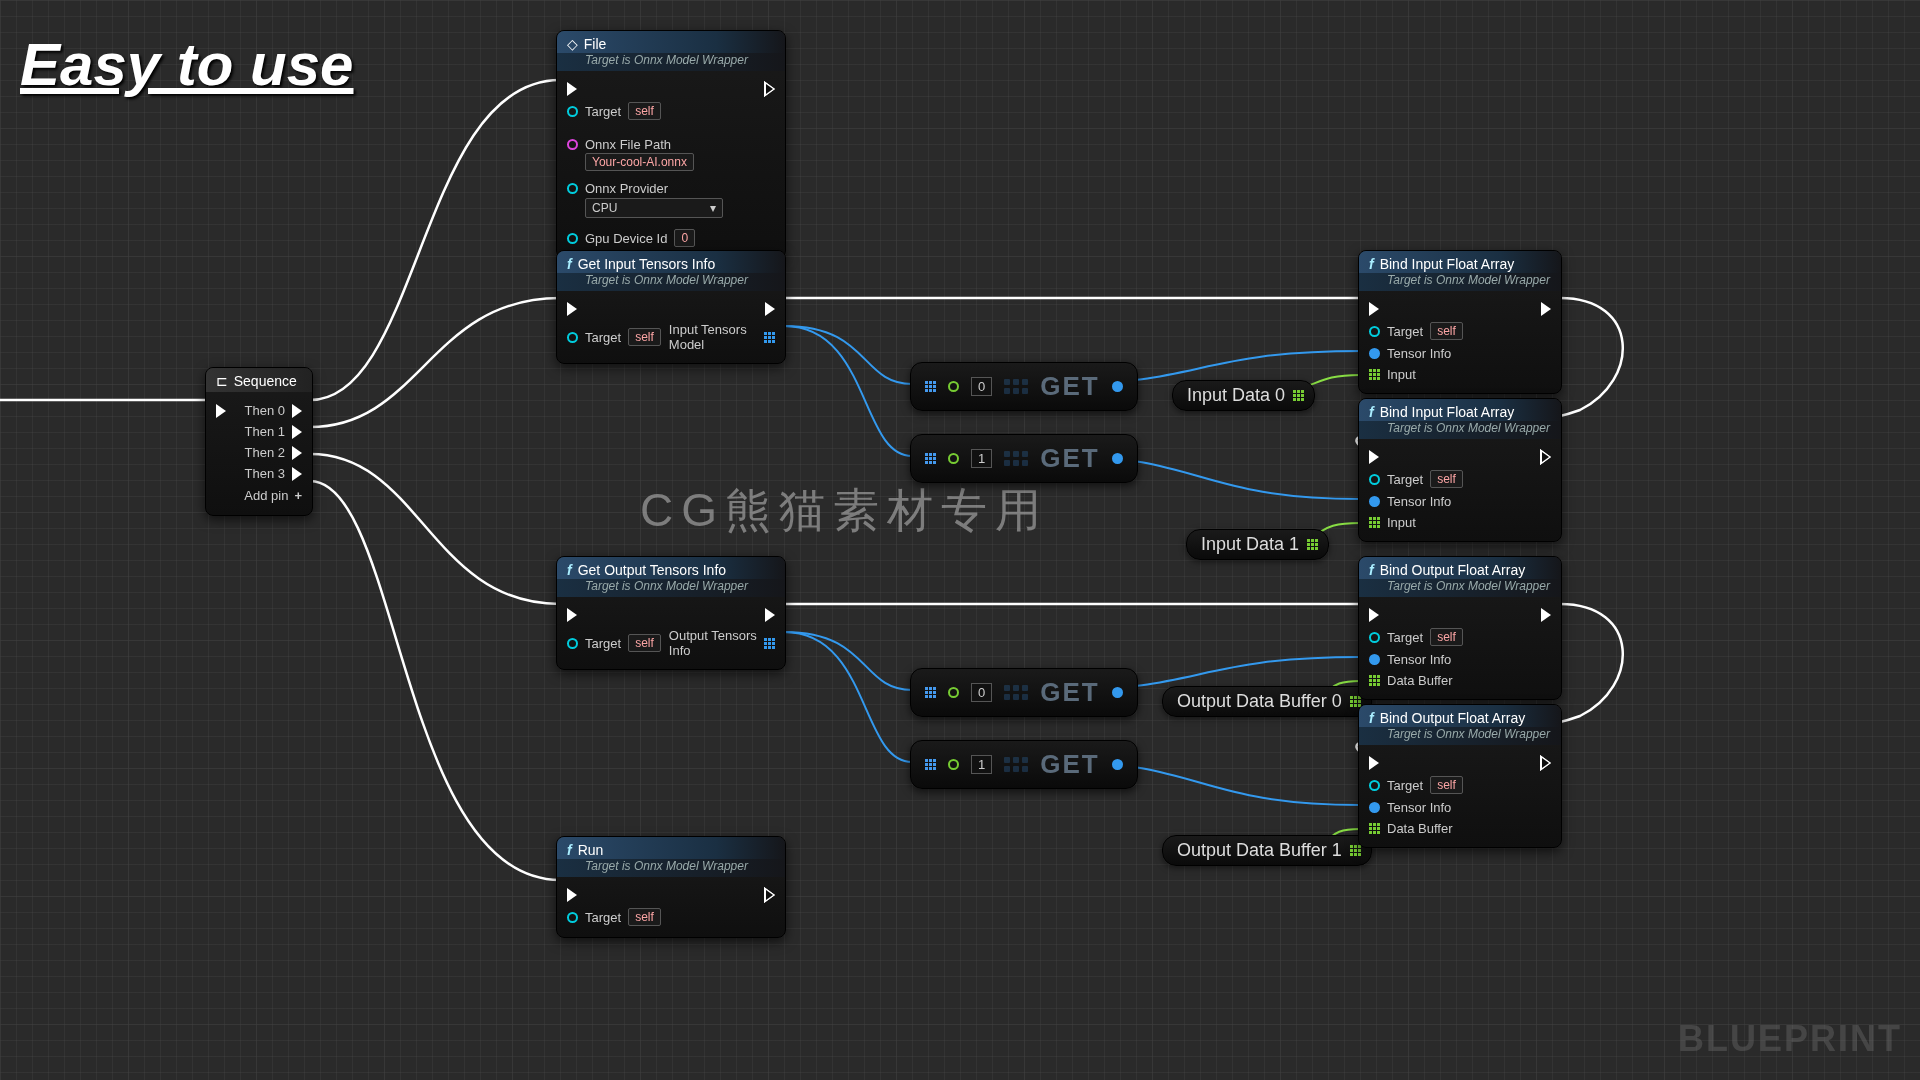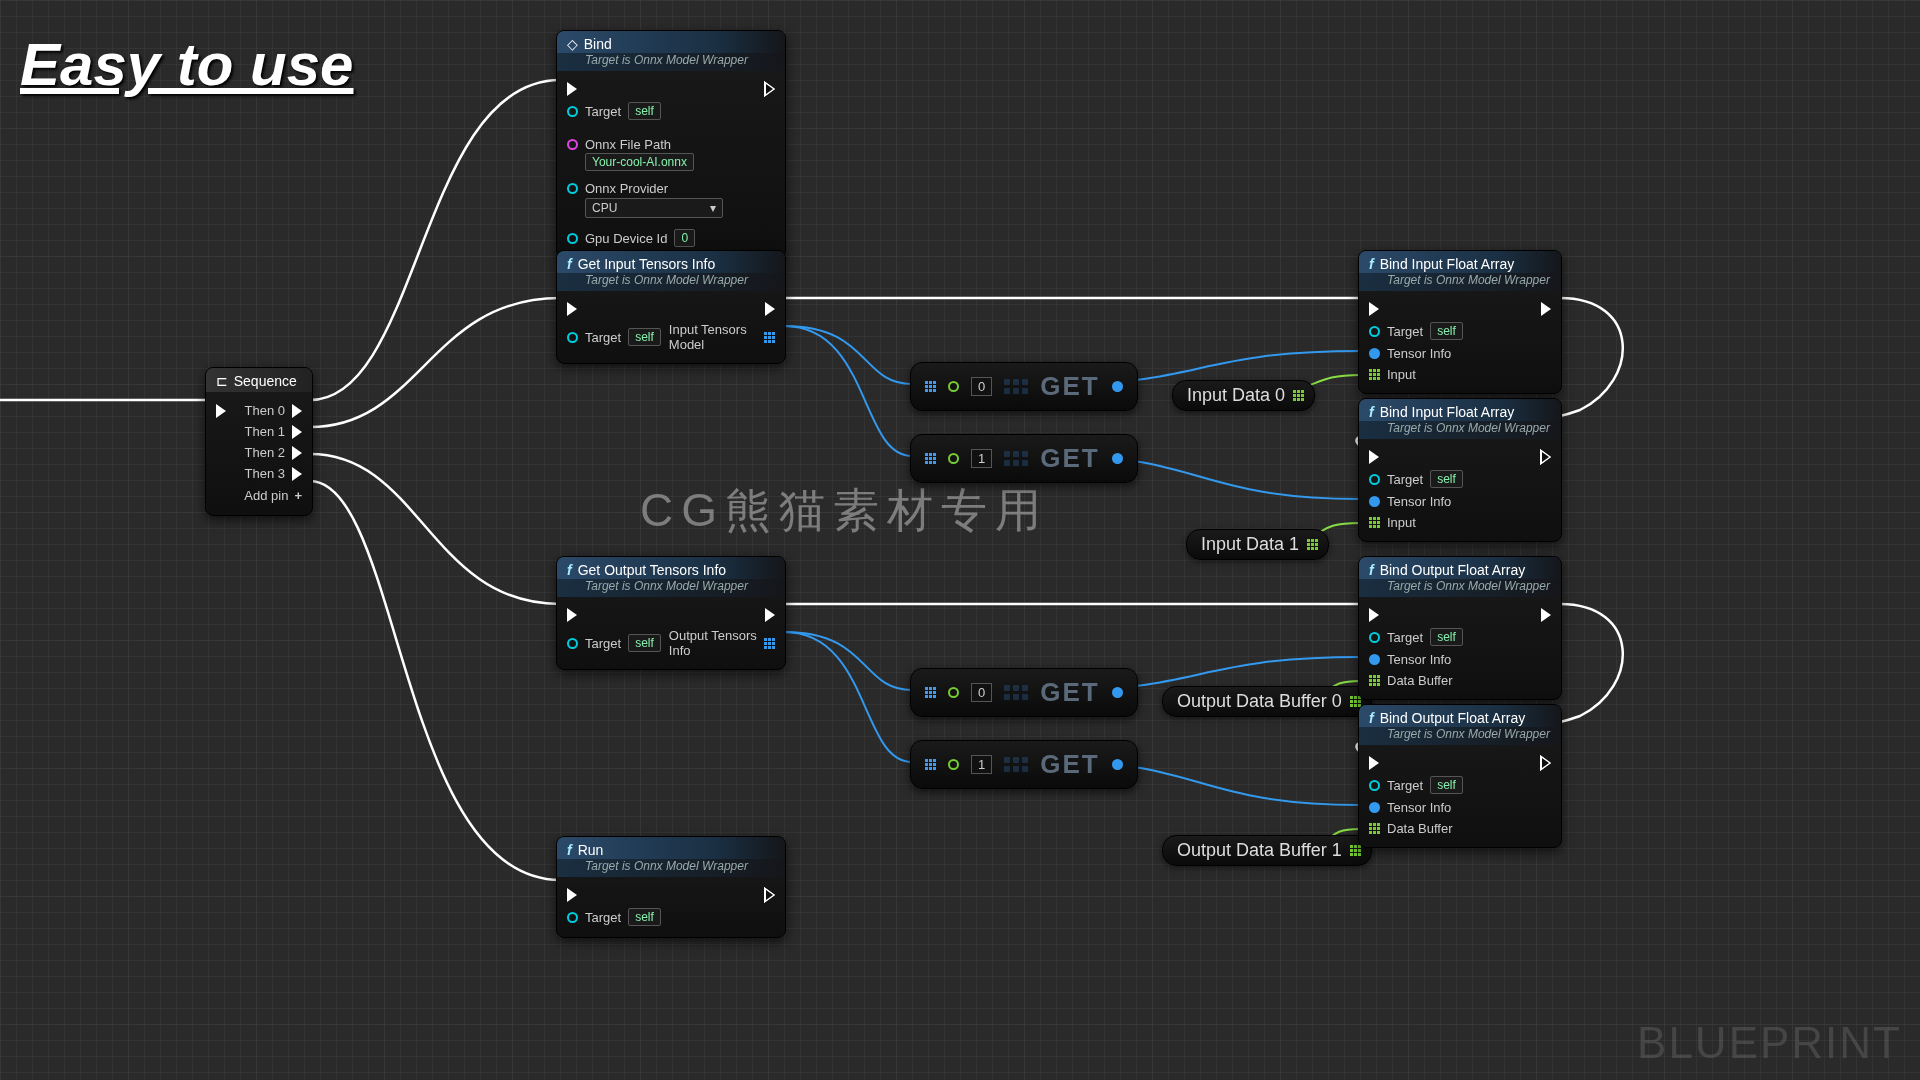--- a/index.html
+++ b/index.html
@@ -8,21 +8,21 @@
   background-image:
     linear-gradient(rgba(60,60,60,.4) 1px,transparent 1px),
     linear-gradient(90deg,rgba(60,60,60,.4) 1px,transparent 1px),
     linear-gradient(rgba(80,80,80,.25) 1px,transparent 1px),
     linear-gradient(90deg,rgba(80,80,80,.25) 1px,transparent 1px);
   background-size:128px 128px,128px 128px,16px 16px,16px 16px;
   width:1920px; height:1080px; position:relative; overflow:hidden; color:#ccc;
 }
 .title { position:absolute; top:30px; left:20px; font-size:60px; font-weight:800; color:#fff; text-decoration:underline; font-style:italic; text-shadow:2px 2px 3px #000; }
 .wm { position:absolute; top:480px; left:640px; font-size:46px; color:rgba(180,180,180,.6); letter-spacing:8px; font-weight:500; }
-.brand { position:absolute; bottom:12px; right:18px; font-size:44px; font-weight:400; color:rgba(120,120,120,.35); letter-spacing:2px; }
+.brand { position:absolute; bottom:20px; right:18px; font-size:36px; font-weight:700; color:rgba(120,120,120,.35); letter-spacing:2px; }
 
 .node { position:absolute; background:linear-gradient(#1a1a1a,#0f0f0f); border:1px solid #000; border-radius:8px; box-shadow:0 4px 12px rgba(0,0,0,.6); overflow:hidden; }
 .node-head { background:linear-gradient(90deg,#2b4a6a,#1a2f42 70%,#15161a); padding:5px 10px 3px; font-size:14px; color:#fff; display:flex; align-items:center; gap:6px; }
 .node-head.seq { background:linear-gradient(90deg,#333,#222); }
 .node-sub { font-size:12px; color:#9aa; font-style:italic; padding:0 10px 4px 28px; margin-top:-2px; background:linear-gradient(90deg,#1a2f42,#15161a); }
 .node-body { padding:8px 10px; font-size:13px; }
 .row { display:flex; justify-content:space-between; align-items:center; padding:3px 0; gap:8px; }
 .pin { display:flex; align-items:center; gap:7px; }
 .pin-exec { width:0; height:0; border-top:7px solid transparent; border-bottom:7px solid transparent; border-left:10px solid #fff; }
 .pin-exec.hollow { border-left-color:transparent; filter:drop-shadow(0 0 0 #fff); position:relative; }
@@ -30,21 +30,21 @@
 .pin-exec.hollow::after { content:""; position:absolute; left:-9px; top:-5px; width:0; height:0; border-top:5px solid transparent; border-bottom:5px solid transparent; border-left:7px solid #0f0f0f; }
 .pin-dot { width:11px; height:11px; border-radius:50%; border:2px solid; }
 .pin-dot.cyan { border-color:#0cd; }
 .pin-dot.mag { border-color:#d4d; }
 .pin-dot.blue { border-color:#39e; background:#39e; }
 .pin-dot.green { border-color:#7c3; }
 .pin-grid { display:grid; grid-template-columns:repeat(3,3px); grid-template-rows:repeat(3,3px); gap:1px; }
 .pin-grid span { background:#39e; }
 .pin-grid.green span { background:#7c3; }
 .pin-grid.blue span { background:#49e; }
-.val { background:#1a1a1a; border:1px solid #555; border-radius:2px; padding:1px 6px; font-size:12px; color:#86efac; }
+.val { background:#1a1a1a; border:1px solid #555; border-radius:2px; padding:1px 6px; font-size:12px; color:#fca5a5; }
 .sel { background:#1a1a1a; border:1px solid #555; border-radius:2px; padding:2px 6px; font-size:12px; width:138px; display:flex; justify-content:space-between; }
 .addpin { color:#ccc; font-size:13px; display:flex; align-items:center; gap:6px; justify-content:flex-end; padding:4px 0; }
 .plus { font-weight:bold; }
 
 .getnode { position:absolute; background:linear-gradient(#1a1a1a,#0a0a0a); border:1px solid #000; border-radius:12px; box-shadow:0 3px 8px rgba(0,0,0,.6); display:flex; align-items:center; padding:8px 14px; gap:12px; }
 .getnode .lbl { font-size:26px; font-weight:700; color:#5a6a7a; letter-spacing:2px; }
 .getnode .idx { background:#111; border:1px solid #555; padding:1px 6px; font-size:13px; color:#ccc; }
 .getnode .dots { display:grid; grid-template-columns:repeat(3,6px); grid-template-rows:repeat(2,6px); gap:3px; opacity:.4; }
 .getnode .dots span { background:#2a5a8a; border-radius:1px; }
 
@@ -140,21 +140,21 @@
     <div class="addpin">
         <span>Add pin</span>
         <span class="plus">+</span>
       </div>
   </div>
 </div>
 
 <div class="node" style="left:556px; top:30px; width:230px;">
   <div class="node-head">
       <span>◇</span>
-      <span>Bind</span>
+      <span>File</span>
     </div>
   <div class="node-sub">Target is Onnx Model Wrapper</div>
   <div class="node-body">
     <div class="row">
         <div class="pin">
           <div class="pin-exec"></div>
         </div>
         <div class="pin">
           <div class="pin-exec hollow"></div>
         </div>

